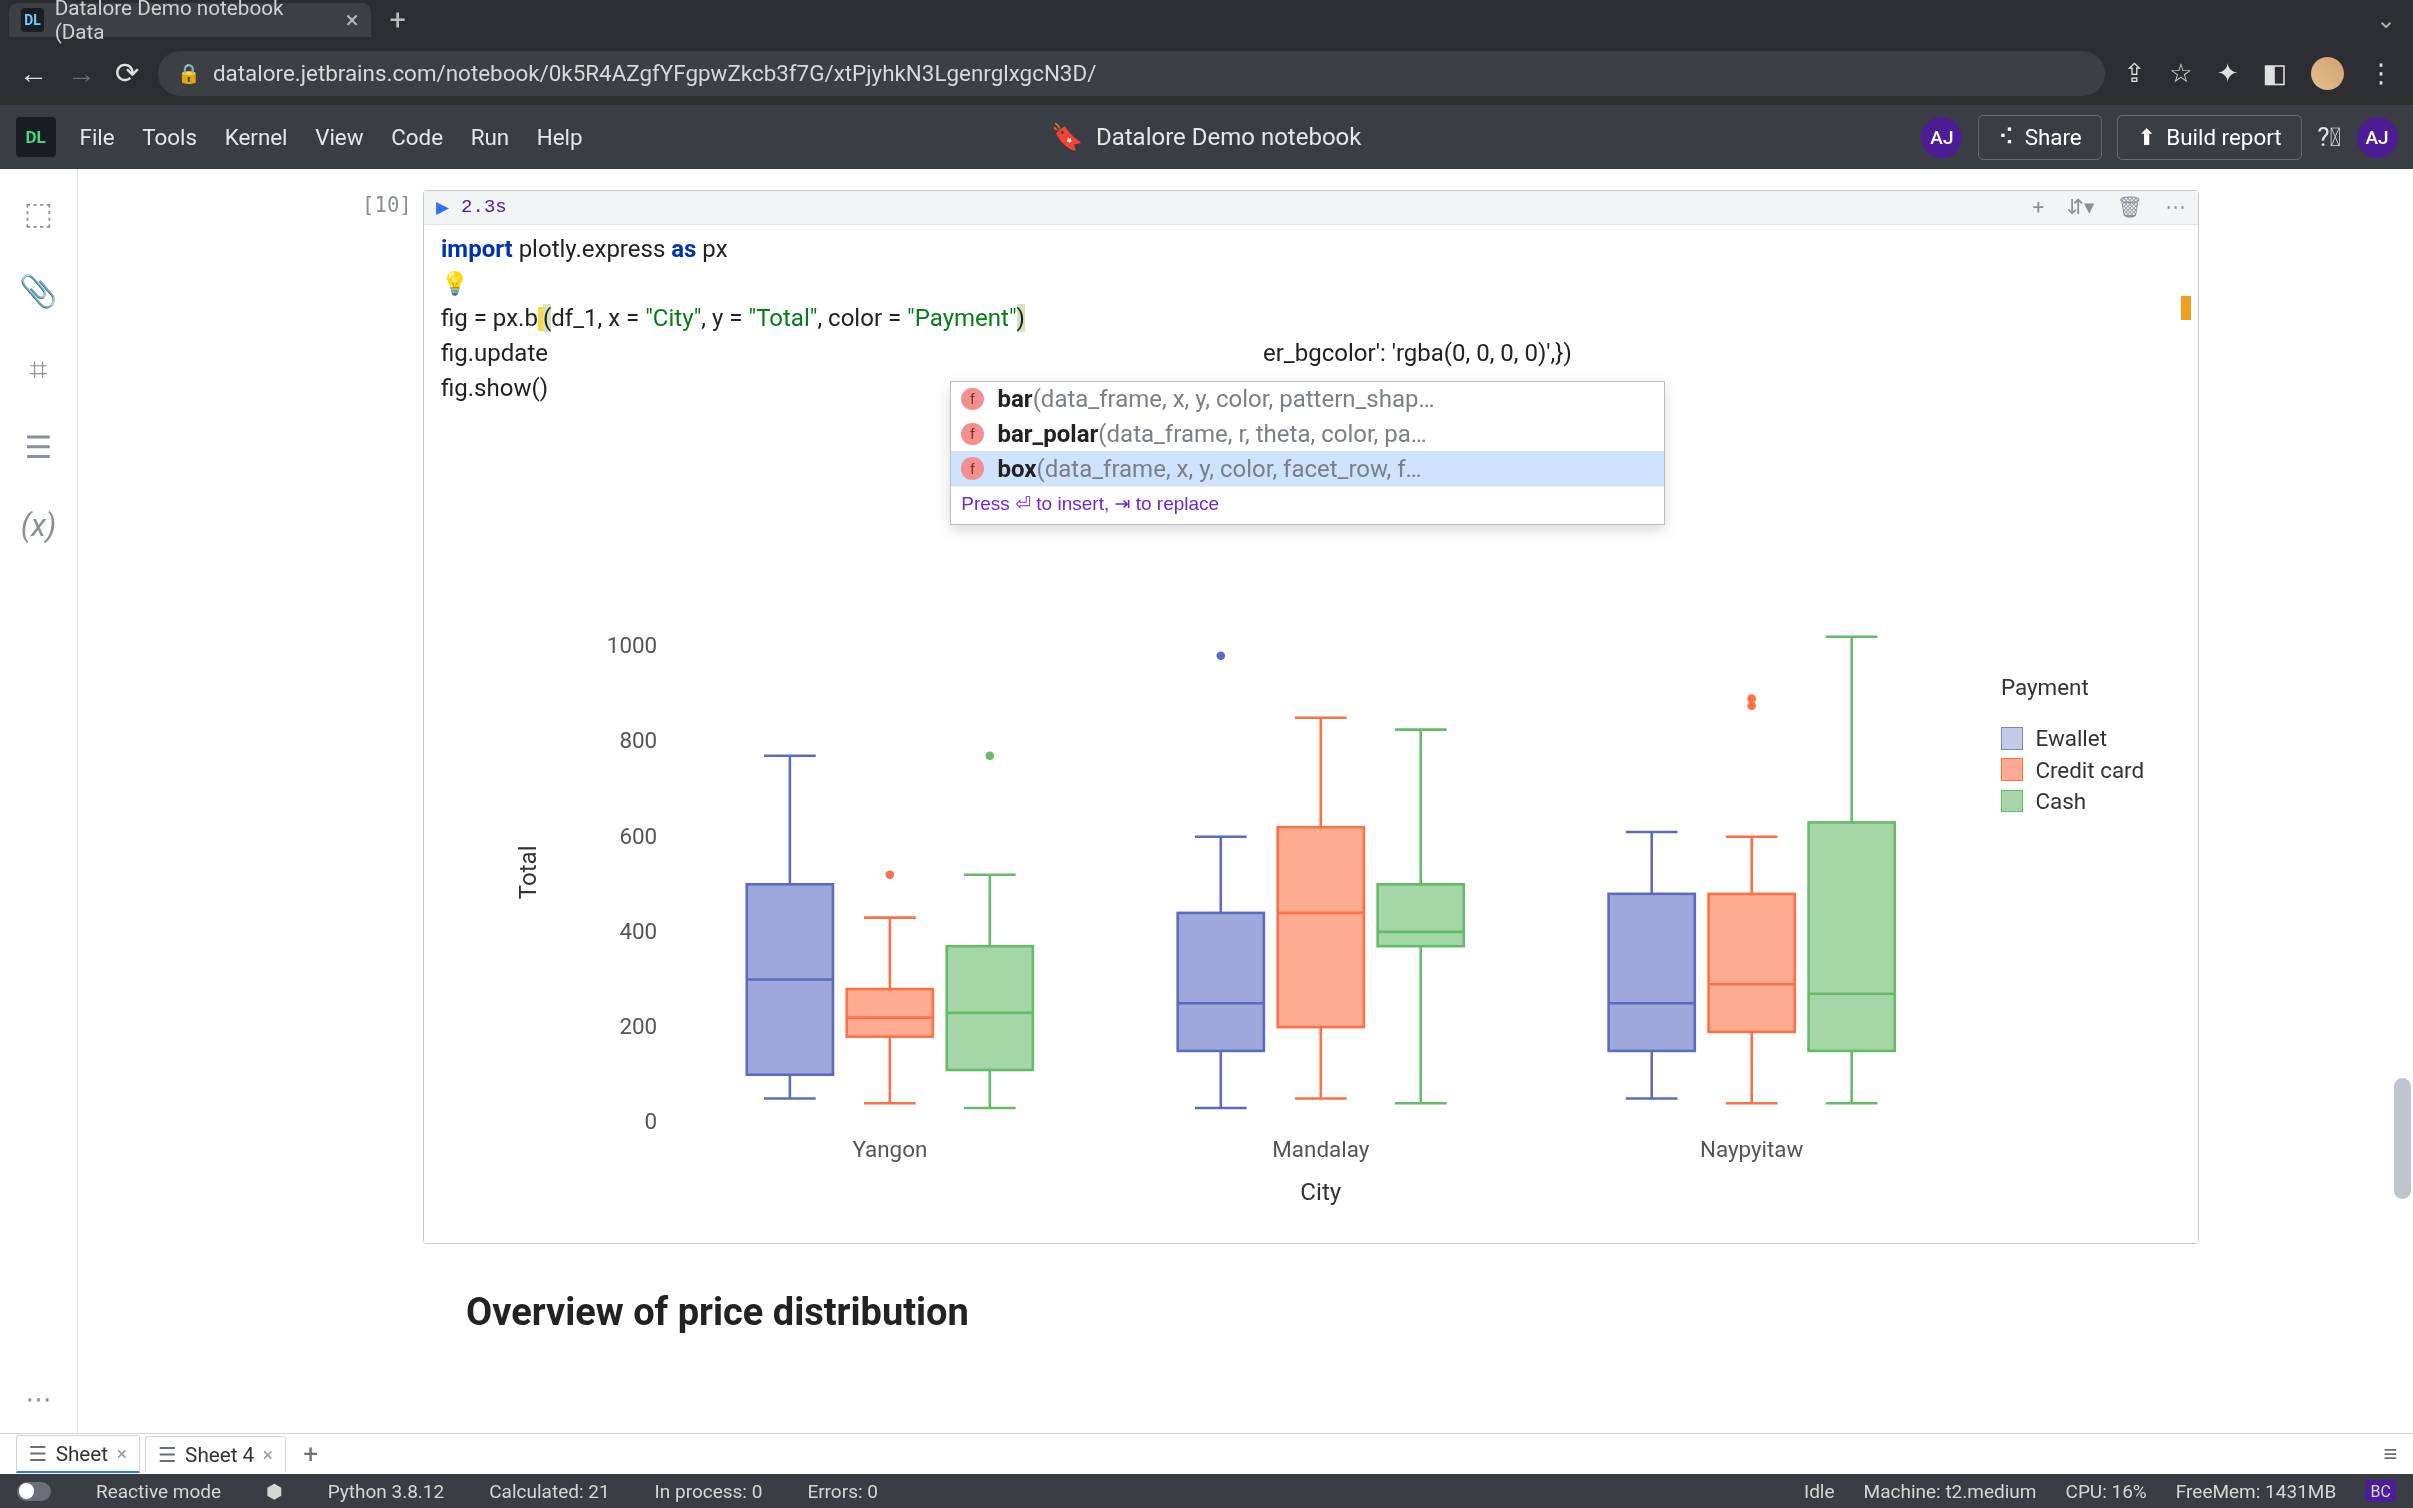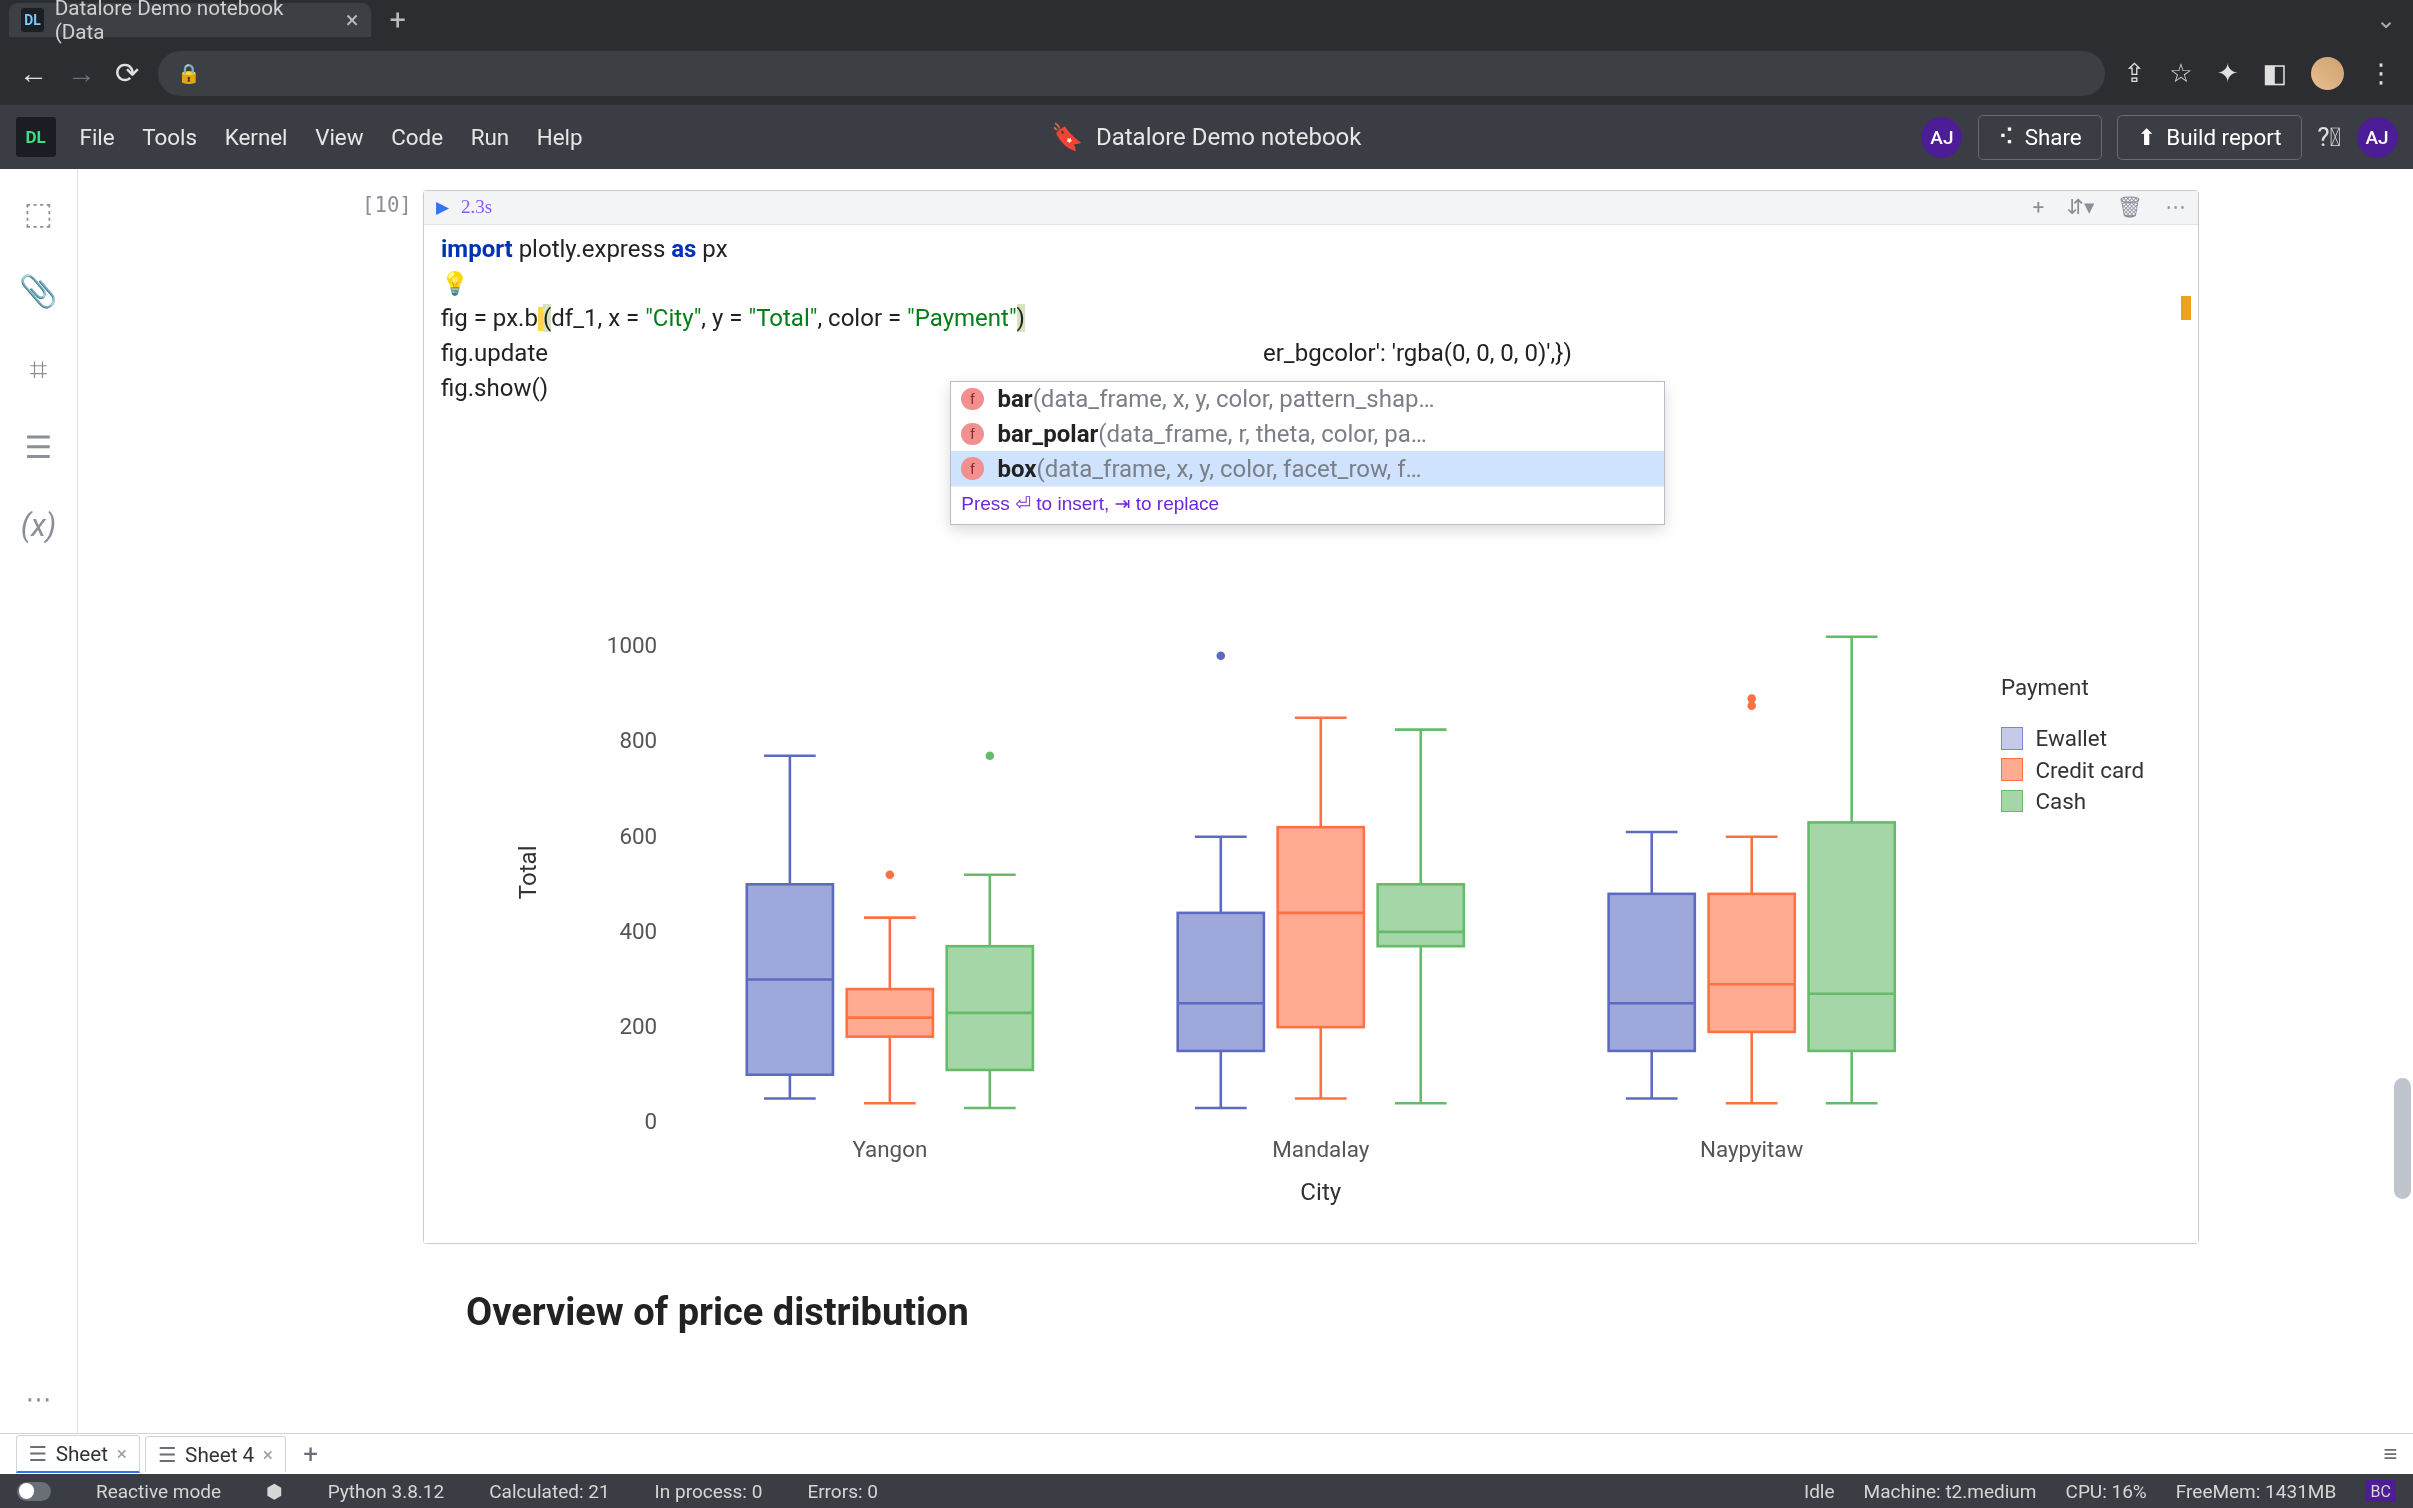--- a/index.html
+++ b/index.html
@@ -37,21 +37,21 @@
 .workspace { position:relative; height:calc(1508px - 105px - 64px - 41px - 34px); display:flex; }
 .left-rail { width:78px; background:#fff; border-right:0.9px solid #e0e0e0; display:flex; flex-direction:column; align-items:center; padding-top:26px; gap:41px; }
 .rail-ico { color:#8a8f98; font-size:31px; }
 .rail-dots { margin-top:auto; margin-bottom:19px; color:#8a8f98; font-size:26px; }
 
 .note-area { flex:1; overflow:hidden; background:#fff; position:relative; }
 .cell-wrap { position:absolute; left:345px; top:20.7px; width:1776px; border:0.9px solid #c7cbd1; border-radius:3.4px; }
 .cell-gutter { position:absolute; left:284px; top:24px; color:#8a8f98; font-family: "Menlo","Consolas",monospace; font-size:20.7px; }
 .cell-head { height:34px; display:flex; align-items:center; padding:0 12px; gap:12px; background:#f3f4f6; border-bottom:0.9px solid #e2e4e8; }
 .run-tri { color:#3574f0; font-size:17px; }
-.runtime { color:#8b5cf6; font-size:19px; font-family:Liberation Serif, serif; }
+.runtime { color:#4c1d95; font-size:19px; font-family:Liberation Mono, monospace; }
 .cell-icons { margin-left:auto; display:flex; gap:22.4px; color:#8a8f98; font-size:20.7px; }
 .code-block { font-family:"Menlo","Consolas",monospace; font-size:24px; line-height:1.45; padding:6.9px 17px 10.3px 17px; background:#fff; position:relative; white-space:pre; color:#222; }
 .kw { color:#0033b3; font-weight:bold; }
 .strg { color:#067d17; }
 .cur { background:#ffd54a; width:5.2px; display:inline-block; height:24px; vertical-align:middle; }
 .pmatch { background:#d7e3bc; }
 .right-mark { position:absolute; right:6.9px; top:71px; width:10.3px; height:24px; background:#f0a020; }
 .bulb { color:#f5a623; font-size:22.4px; }
 
 .autocomplete { position:absolute; left:526px; top:190px; width:715px; background:#fff; border:0.9px solid #b8bdc6; box-shadow:0 5.2px 13.8px rgba(0,0,0,0.15); z-index:10; font-family:"Menlo","Consolas",monospace; font-size:24px; }
@@ -106,20 +106,21 @@
     </div>
     <span class="newtab-plus">+</span>
     <span class="min-arrow">⌄</span>
   </div>
   <div class="addr-row">
     <span class="nav-ico">←</span>
     <span class="nav-ico dis">→</span>
     <span class="nav-ico">⟳</span>
     <div class="url-pill">
       <span class="lock">🔒</span>
+      <span>datalore.jetbrains.com/notebook/0k5R4AZgfYFgpwZkcb3f7G/xtPjyhkN3LgenrglxgcN3D/</span>
     </div>
     <div class="right-icons">
       <span class="ico">⇪</span>
       <span class="ico">☆</span>
       <span class="ico">✦</span>
       <span class="ico">◧</span>
       <span class="avatar-sm"></span>
       <span class="ico">⋮</span>
     </div>
   </div>

